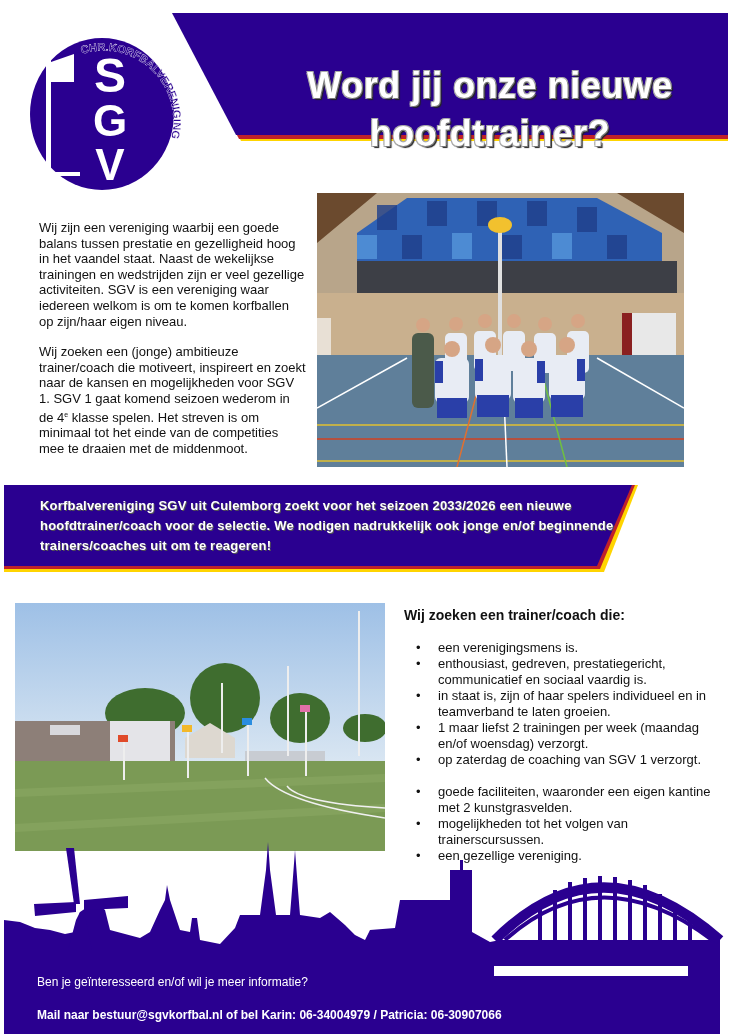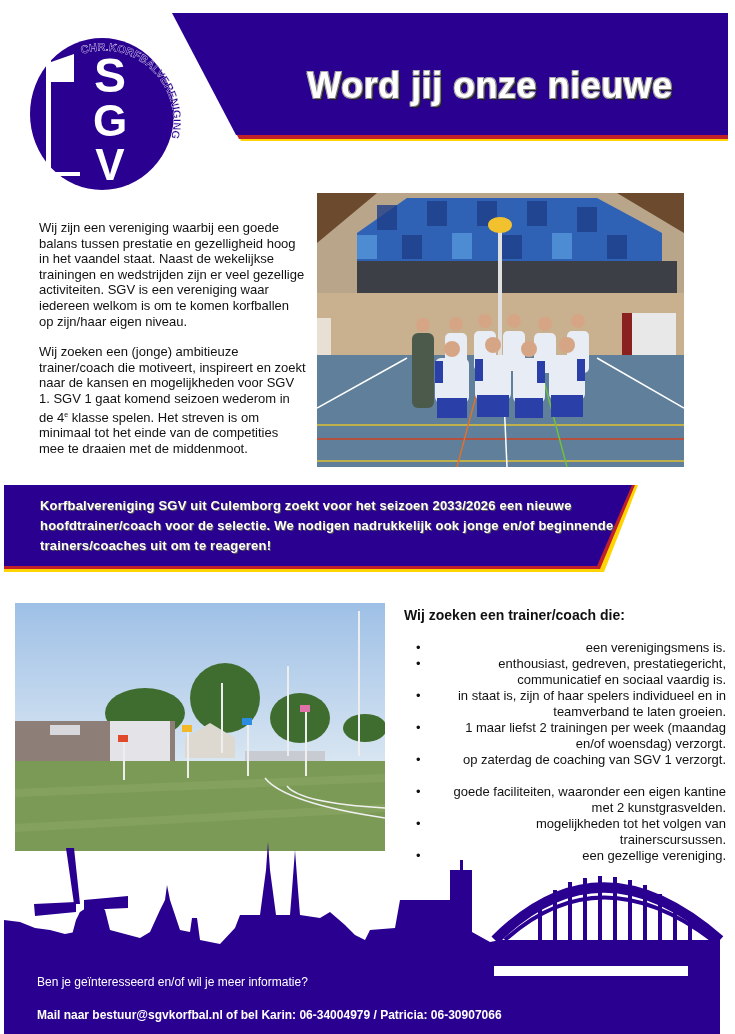--- a/index.html
+++ b/index.html
@@ -20,38 +20,39 @@
 
   .photo-team { left:317px; top:193px; width:367px; height:274px; overflow:hidden; }
   .photo-field { left:15px; top:603px; width:370px; height:248px; overflow:hidden; }
 
   .mid-banner { left:0; top:480px; width:650px; height:95px; }
   .mid-text { left:40px; top:496px; width:580px; font-weight:bold; font-size:13px; line-height:20px; color:#fff; letter-spacing:0.2px;
     text-shadow: 1px 1px 0 #555; }
 
   .offers { left:396px; top:598px; width:330px; font-size:13px; line-height:16px; }
   .offers h3 { margin:8px; font-size:14px; font-weight:bold; line-height:18px; }
-  .offers ul { margin:16px 0 12px 0; padding:0 0 0 42px; list-style:none;text-align:right; }
+  .offers ul { margin:16px 0 12px 0; padding:0 0 0 42px; list-style:none; }
   .offers li { position:relative; }
   .offers li::before { content:"•"; position:absolute; left:-22px; top:0; }
 
   .skyline { left:0; top:840px; width:735px; height:194px; }
   .foot-q { left:37px; top:975px; font-size:12px; color:#fff; }
   .foot-c { left:37px; top:1008px; font-size:12px; font-weight:bold; color:#fff; white-space:nowrap; }
 </style>
 </head>
 <body>
 
 <svg class="abs hdr-banner" viewBox="0 0 735 150">
   <polygon points="176,13 728,13 728,141 241,141" fill="#ffd400"></polygon>
   <polygon points="174,13 728,13 728,139 239,139" fill="#c0202a"></polygon>
   <polygon points="172,13 728,13 728,135 236,135" fill="#2a0090"></polygon>
 </svg>
 <div class="abs hdr-title">
   <div>Word jij onze nieuwe</div>
+  <div>hoofdtrainer?</div>
 </div>
 
 <svg class="abs logo" viewBox="0 0 170 170">
   <defs>
     <path id="ringpath" d="M60,30 A70,70 0 0 1 150,110"></path>
   </defs>
   <ellipse cx="80" cy="90" rx="72" ry="76" fill="#2a0090"></ellipse>
   <text font-family="Liberation Sans, sans-serif" font-weight="bold" font-size="11" fill="#2a0090" stroke="#fff" stroke-width="0.3">
     <textPath href="#ringpath">CHR.KORFBALVERENIGING</textPath>
   </text>

